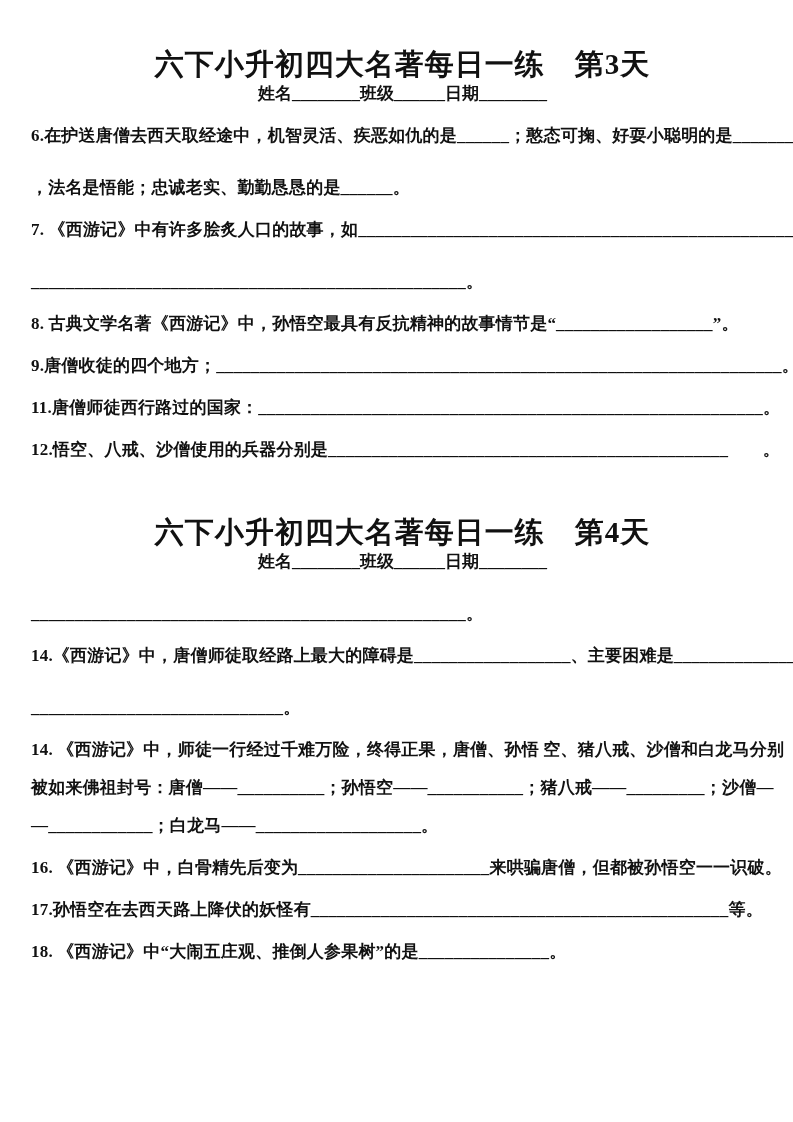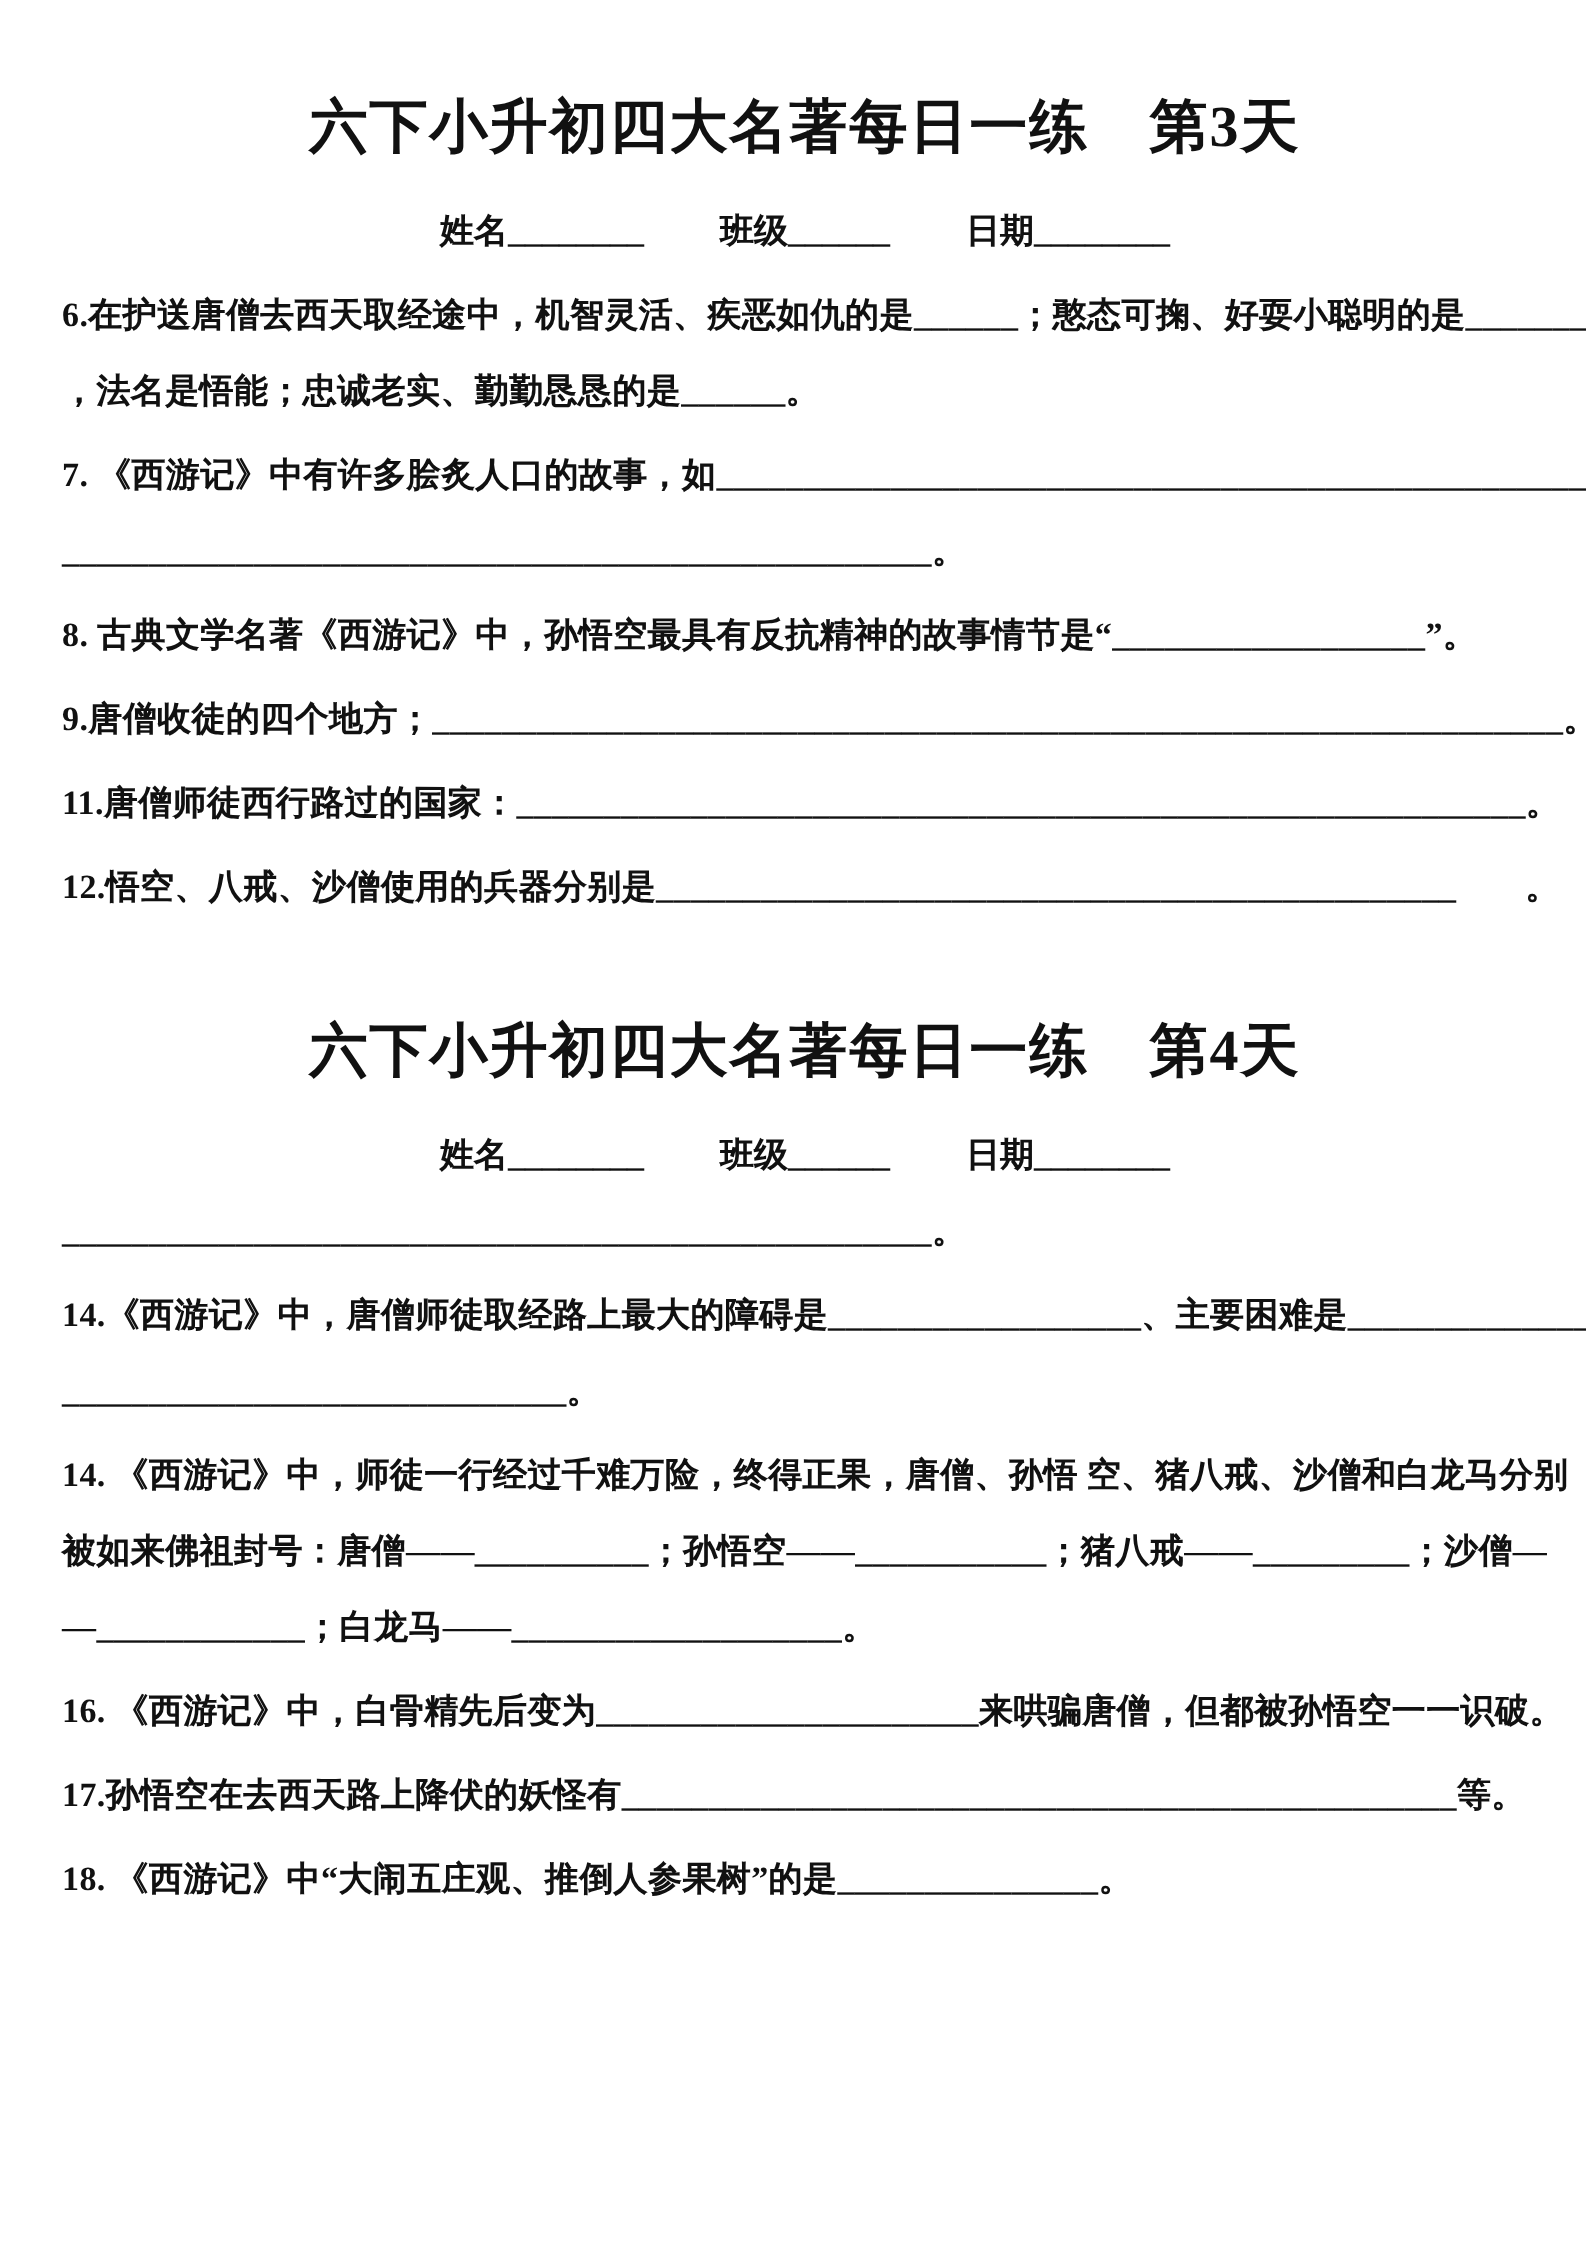--- a/index.html
+++ b/index.html
@@ -27,31 +27,29 @@
     letter-spacing: 1px;
     margin: 0;
     white-space: nowrap;
   }
   .section-day4 .doc-title {
     margin-top: 52px;
   }
   .header-line {
     display: flex;
     justify-content: center;
-    gap: 38px;
-    margin-top: 22px;
     font-size: 17px;
     line-height: 24px;
   }
   .header-field { white-space: pre; }
   .questions { margin: 0; }
   .q-line {
     font-size: 17px;
     line-height: 24px;
-    margin-top: 14px;
+    margin-top: 28px;
     white-space: nowrap;
     letter-spacing: 0.2px;
   }
   .q-first  { margin-top: 18px; }
   .q-tight  { margin-top: 14px; }
 </style>
 </head>
 <body>
 
 <div class="page">

